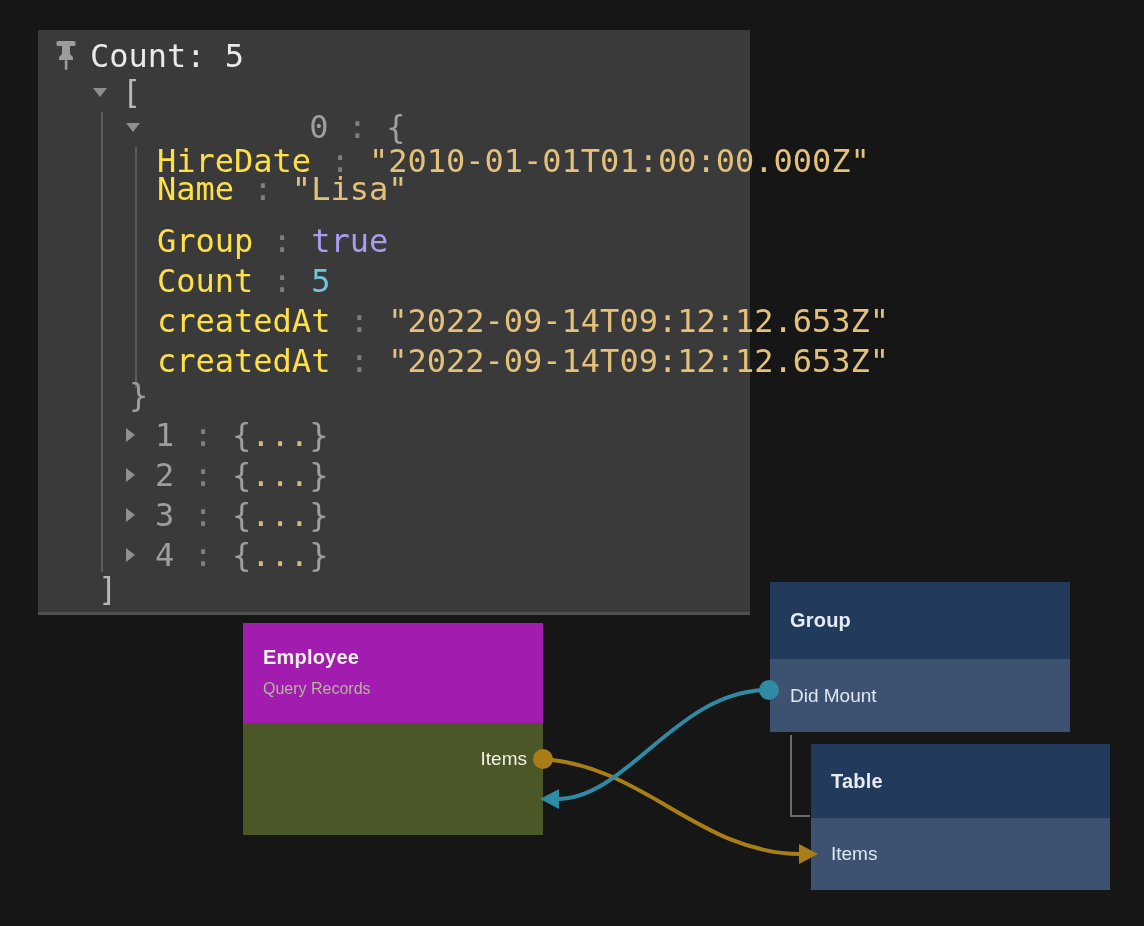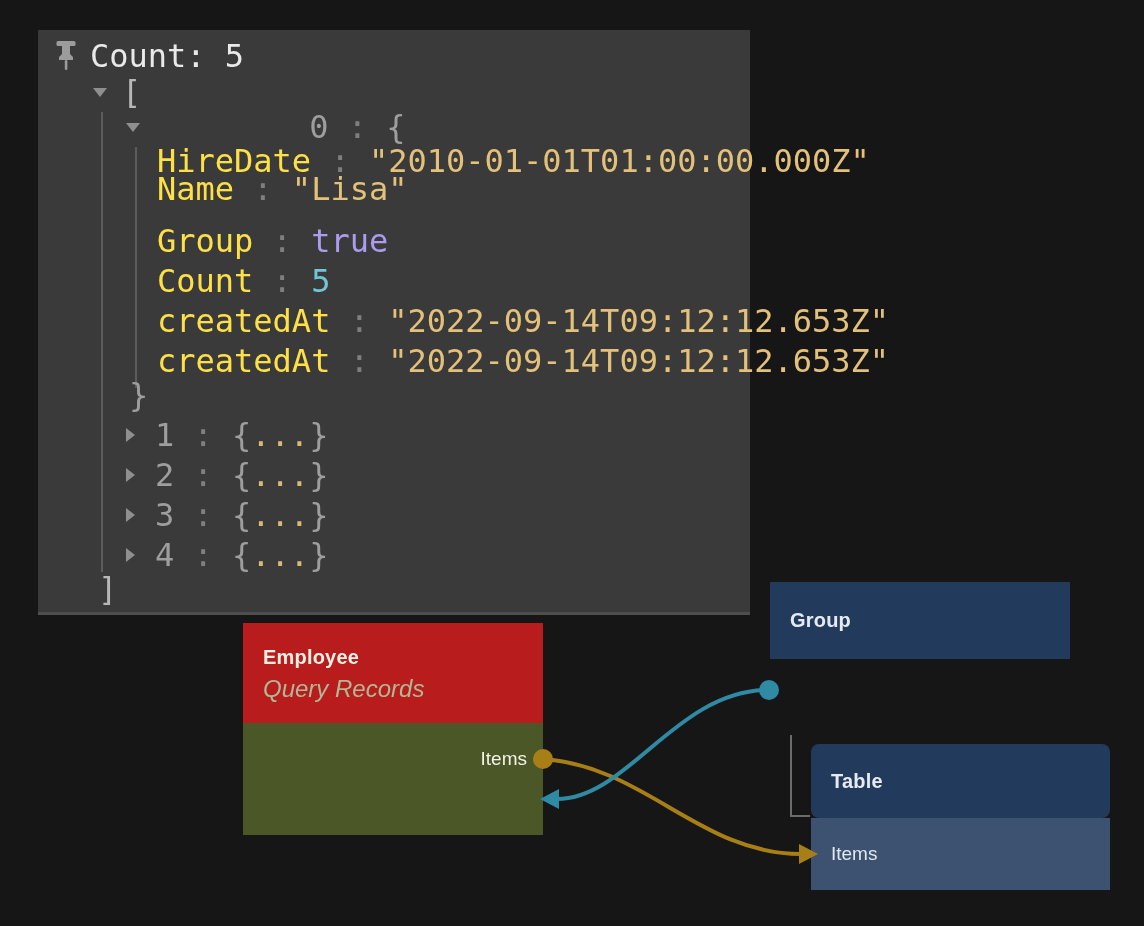--- a/index.html
+++ b/index.html
@@ -38,39 +38,39 @@
              border-left:9px solid #8f8f8f;display:inline-block;}
   .guide{position:absolute;width:2px;background:#5c5c5c;}
   .guide-a{left:63px;top:82px;height:460px;}
   .guide-b{left:97px;top:117px;height:241px;}
   .pin-icon{display:inline-block;width:22px;height:30px;}
 
   
   .node{position:absolute;z-index:2;cursor:default;}
   .node .hdr{box-sizing:border-box;padding-left:20px;display:flex;flex-direction:column;justify-content:center;}
   .node .title{font-size:20px;font-weight:700;letter-spacing:.2px;}
-  .node .subtitle{font-size:24px;font-weight:400;font-style:italic;}
+  .node .subtitle{font-size:16px;font-weight:400;}
 
   .node-employee{left:243px;top:623px;width:300px;height:212px;}
-  .node-employee .hdr{height:100px;background:#b91c1c;line-height:31px;}
+  .node-employee .hdr{height:100px;background:#a21caf;line-height:31px;}
   .node-employee .title{color:#eff1e4;}
   .node-employee .subtitle{color:#b0b896;}
   .node-employee .bdy{height:112px;background:#4b5727;box-sizing:border-box;padding-top:16px;}
   .port-row{height:40px;line-height:40px;text-align:right;padding-right:16px;
             font-size:19px;color:#f1f2ea;}
 
   .node-blue .hdr{background:#223b5d;}
   .node-blue .title{color:#e7ebf1;}
   .node-blue .bdy{background:#3d5170;display:flex;align-items:center;padding-left:20px;
                   font-size:19px;color:#e2e7ee;box-sizing:border-box;}
   .node-group{left:770px;top:582px;width:300px;height:144px;}
   .node-group .hdr{height:77px;}
   .node-group .bdy{height:73px;}
   .node-table{left:811px;top:744px;width:299px;height:146px;}
-  .node-table .hdr{height:74px;border-radius:8px;}
+  .node-table .hdr{height:74px;}
   .node-table .bdy{height:72px;}
 
   
   .overlay{position:absolute;left:0;top:0;z-index:5;pointer-events:none;}
 </style>
 </head>
 <body>
 
 <div class="stage">
 
@@ -153,20 +153,21 @@
     </div>
     <div class="bdy">
       <div class="port-row">Items</div>
     </div>
   </div>
 
   <div class="node node-blue node-group">
     <div class="hdr">
       <div class="title">Group</div>
     </div>
+    <div class="bdy">Did Mount</div>
   </div>
 
   <div class="node node-blue node-table">
     <div class="hdr">
       <div class="title">Table</div>
     </div>
     <div class="bdy">Items</div>
   </div>
 
   <svg class="overlay" width="1144" height="926" viewBox="0 0 1144 926">

